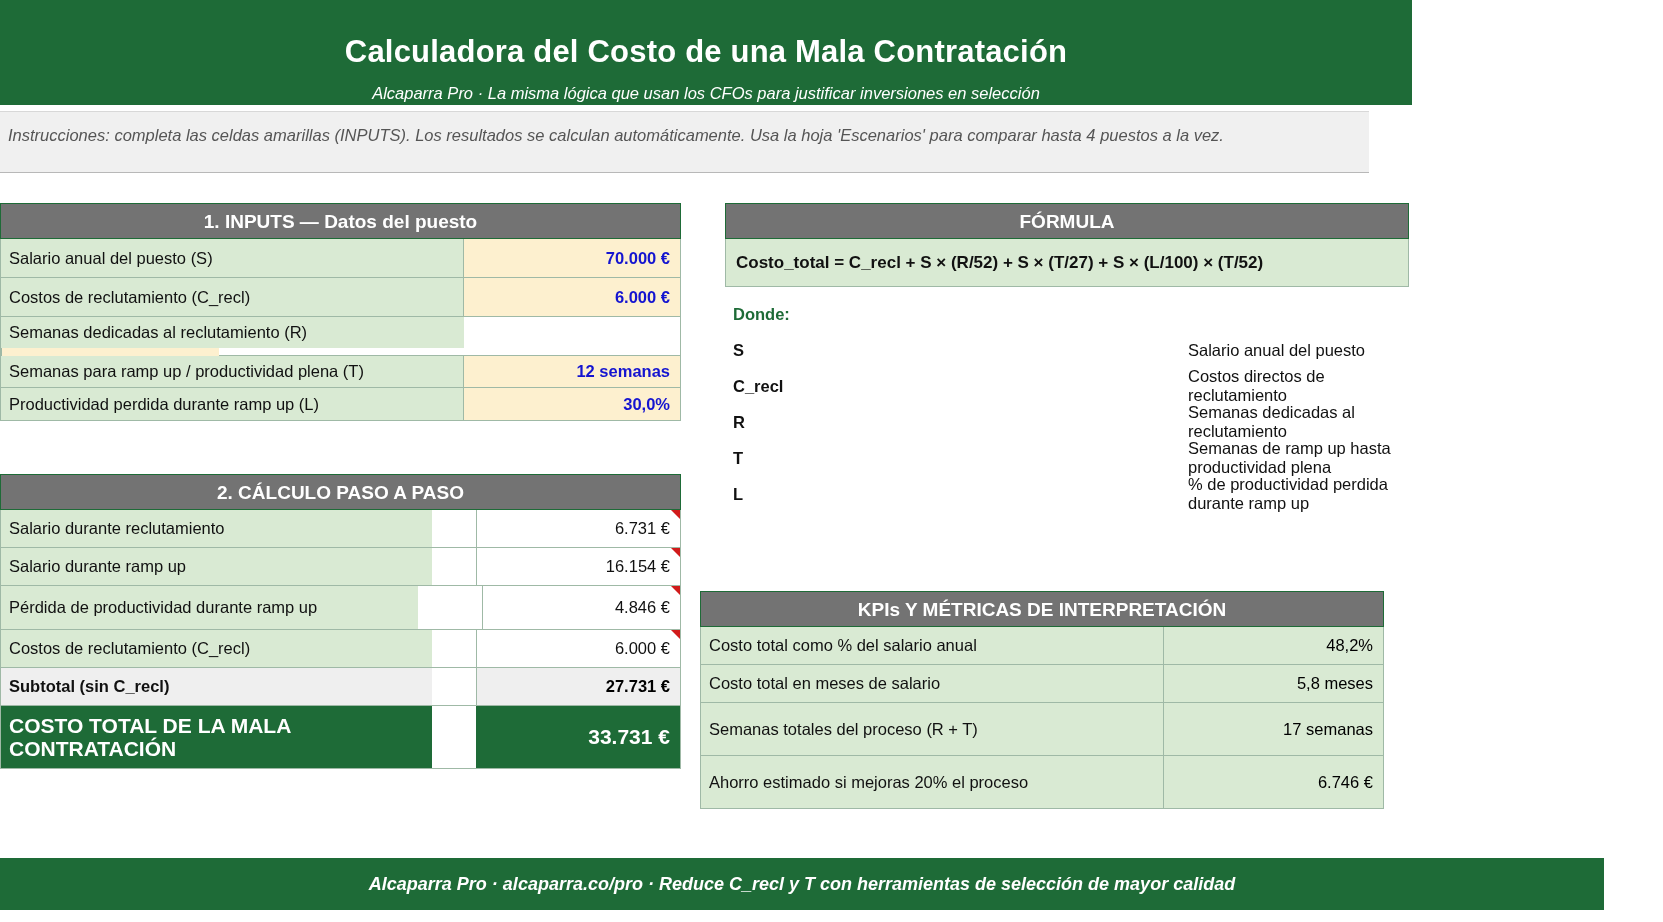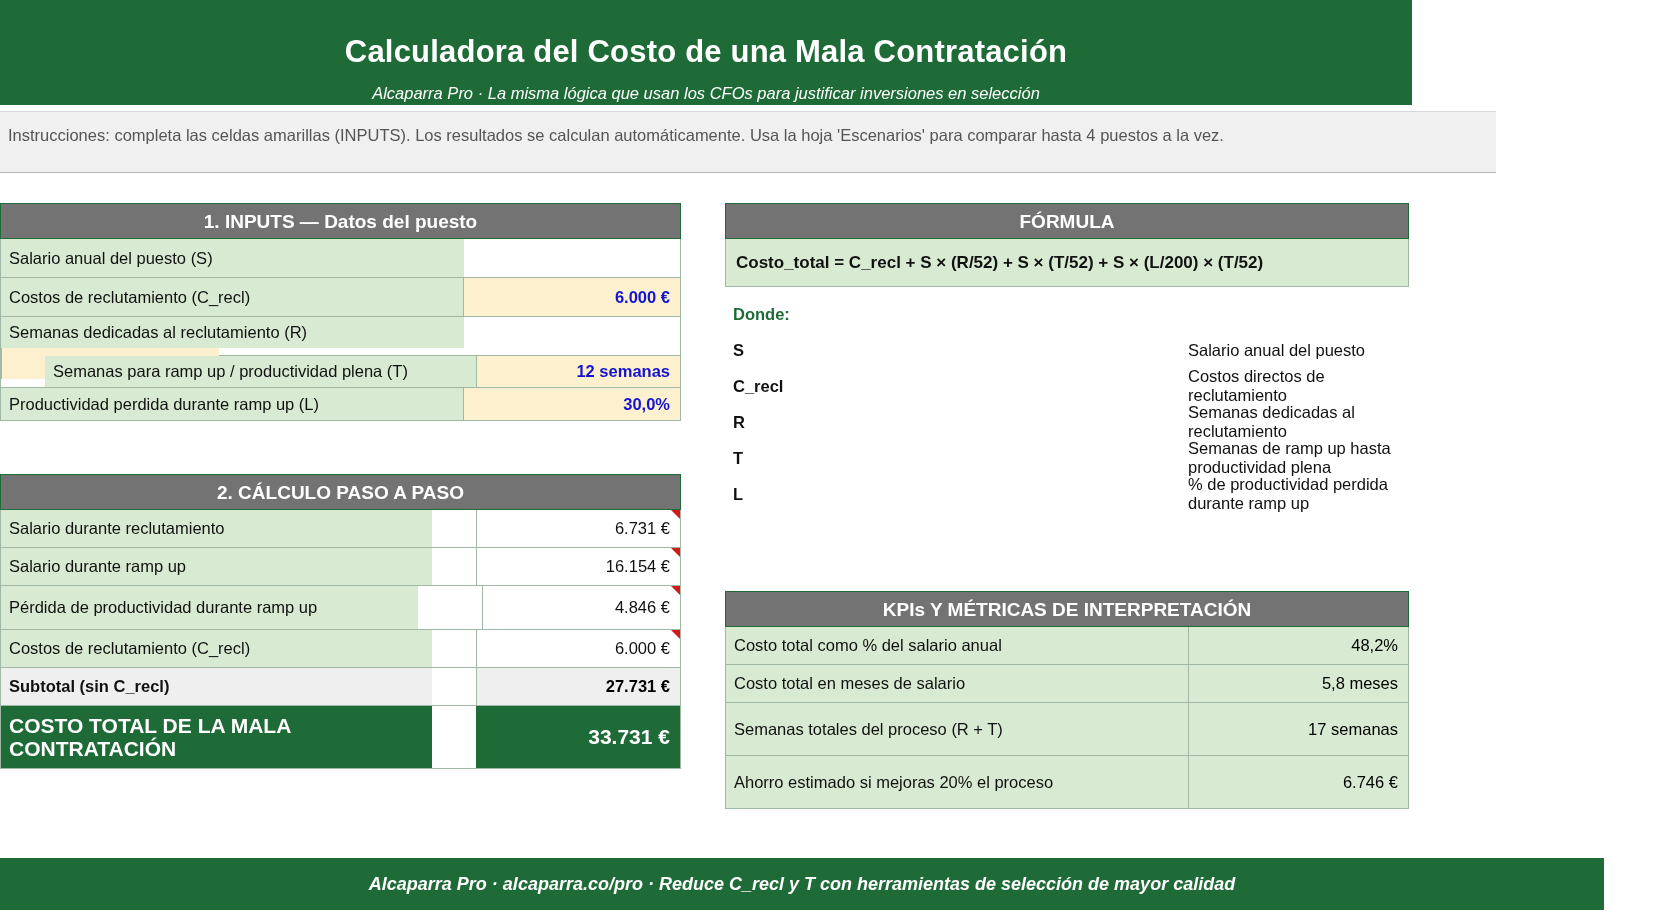--- a/index.html
+++ b/index.html
@@ -39,26 +39,27 @@
   .header-sub {
     font-size: 16.5px;
     font-style: italic;
     font-weight: normal;
   }
 
   
   .instructions {
     position: absolute;
     left: 0; top: 111px;
-    width: 1496px;
+    width: 1369px;
     height: 62px;
     background: #f0f0f0;
     border-top: 1px solid #d8d8d8;
     border-bottom: 1px solid #b8b8b8;
     color: #555555;
+    font-style: italic;
     font-size: 16.5px;
     line-height: 1.55;
     padding: 11px 10px 12px 8px;
   }
 
   
   .block { position: absolute; }
   .block-head {
     background: #737373;
     color: #ffffff;
@@ -114,21 +115,20 @@
   #inputs-block .cell-label { width: 463px; }
   #inputs-block .cell-val { width: 218px; }
   #inputs-block .row.r1 { height: 39px; }
   #inputs-block .row.r2 { height: 39px; }
   #inputs-block .row.r3 { height: 39px; flex-direction: column; }
   #inputs-block .row.r4 { height: 32px; }
   #inputs-block .row.r5 { height: 33px; }
   .label-twoline {
     line-height: 1.15;
     overflow: hidden;
-    margin-left: 44px;
   }
 
   
   #calc-block { left: 0; top: 474px; width: 681px; }
   #calc-block .cell-label { width: 463px; }
   #calc-block .cell-val { width: 218px; margin-left: 44px; }
   #calc-block .row { height: 38px; }
   #calc-block .row.tall { height: 44px; gap: 20px; }
   .row-subtotal .cell-label { background: #efefef; font-weight: bold; text-align: right; }
   .row-subtotal .cell-val { background: #efefef; font-weight: bold; }
@@ -172,21 +172,21 @@
     display: flex;
     font-size: 16.5px;
     color: #111111;
     height: 36px;
     align-items: center;
   }
   .legend-sym { width: 463px; font-weight: bold; padding-left: 8px; }
   .legend-desc { flex: 1; }
 
   
-  #kpi-block { left: 725px; top: 591px; width: 684px; }
+  #kpi-block { left: 700px; top: 591px; width: 684px; }
   #kpi-block .cell-label { width: 463px; }
   #kpi-block .cell-val {
     width: 221px;
     background: #d9ead3;
     justify-content: flex-end;
   }
   #kpi-block .row { height: 38px; }
   #kpi-block .row.tall { height: 53px; }
 
   
@@ -223,20 +223,21 @@
   <div class="header-sub">Alcaparra Pro · La misma lógica que usan los CFOs para justificar inversiones en selección</div>
 </div>
 
 <div class="instructions">Instrucciones: completa las celdas amarillas (INPUTS). Los resultados se calculan automáticamente. Usa la hoja 'Escenarios' para comparar hasta 4 puestos a la vez.</div>
 
 <div class="block" id="inputs-block">
   <div class="block-head">1. INPUTS — Datos del puesto</div>
 
   <div class="row r1">
     <div class="cell-label">Salario anual del puesto (S)</div>
+    <div class="cell-val input-val">70.000 €</div>
   </div>
 
   <div class="row r2">
     <div class="cell-label">Costos de reclutamiento (C_recl)</div>
     <div class="cell-val input-val">6.000 €</div>
   </div>
 
   <div class="row r3">
     <div class="cell-label">Semanas dedicadas al reclutamiento (R)</div>
     <div class="cell-val input-val">5 semanas</div>
@@ -290,21 +291,21 @@
   </div>
 
   <div class="row row-total">
     <div class="cell-label">COSTO TOTAL DE LA MALA CONTRATACIÓN</div>
     <div class="cell-val">33.731 €</div>
   </div>
 </div>
 
 <div class="block" id="formula-block">
   <div class="block-head">FÓRMULA</div>
-  <div class="formula-box">Costo_total = C_recl + S × (R/52) + S × (T/52) + S × (L/200) × (T/52)</div>
+  <div class="formula-box">Costo_total = C_recl + S × (R/52) + S × (T/27) + S × (L/100) × (T/52)</div>
   <div class="donde">Donde:</div>
 
   <div class="legend-row">
     <div class="legend-sym">S</div>
     <div class="legend-desc">Salario anual del puesto</div>
   </div>
   <div class="legend-row">
     <div class="legend-sym">C_recl</div>
     <div class="legend-desc">Costos directos de reclutamiento</div>
   </div>

